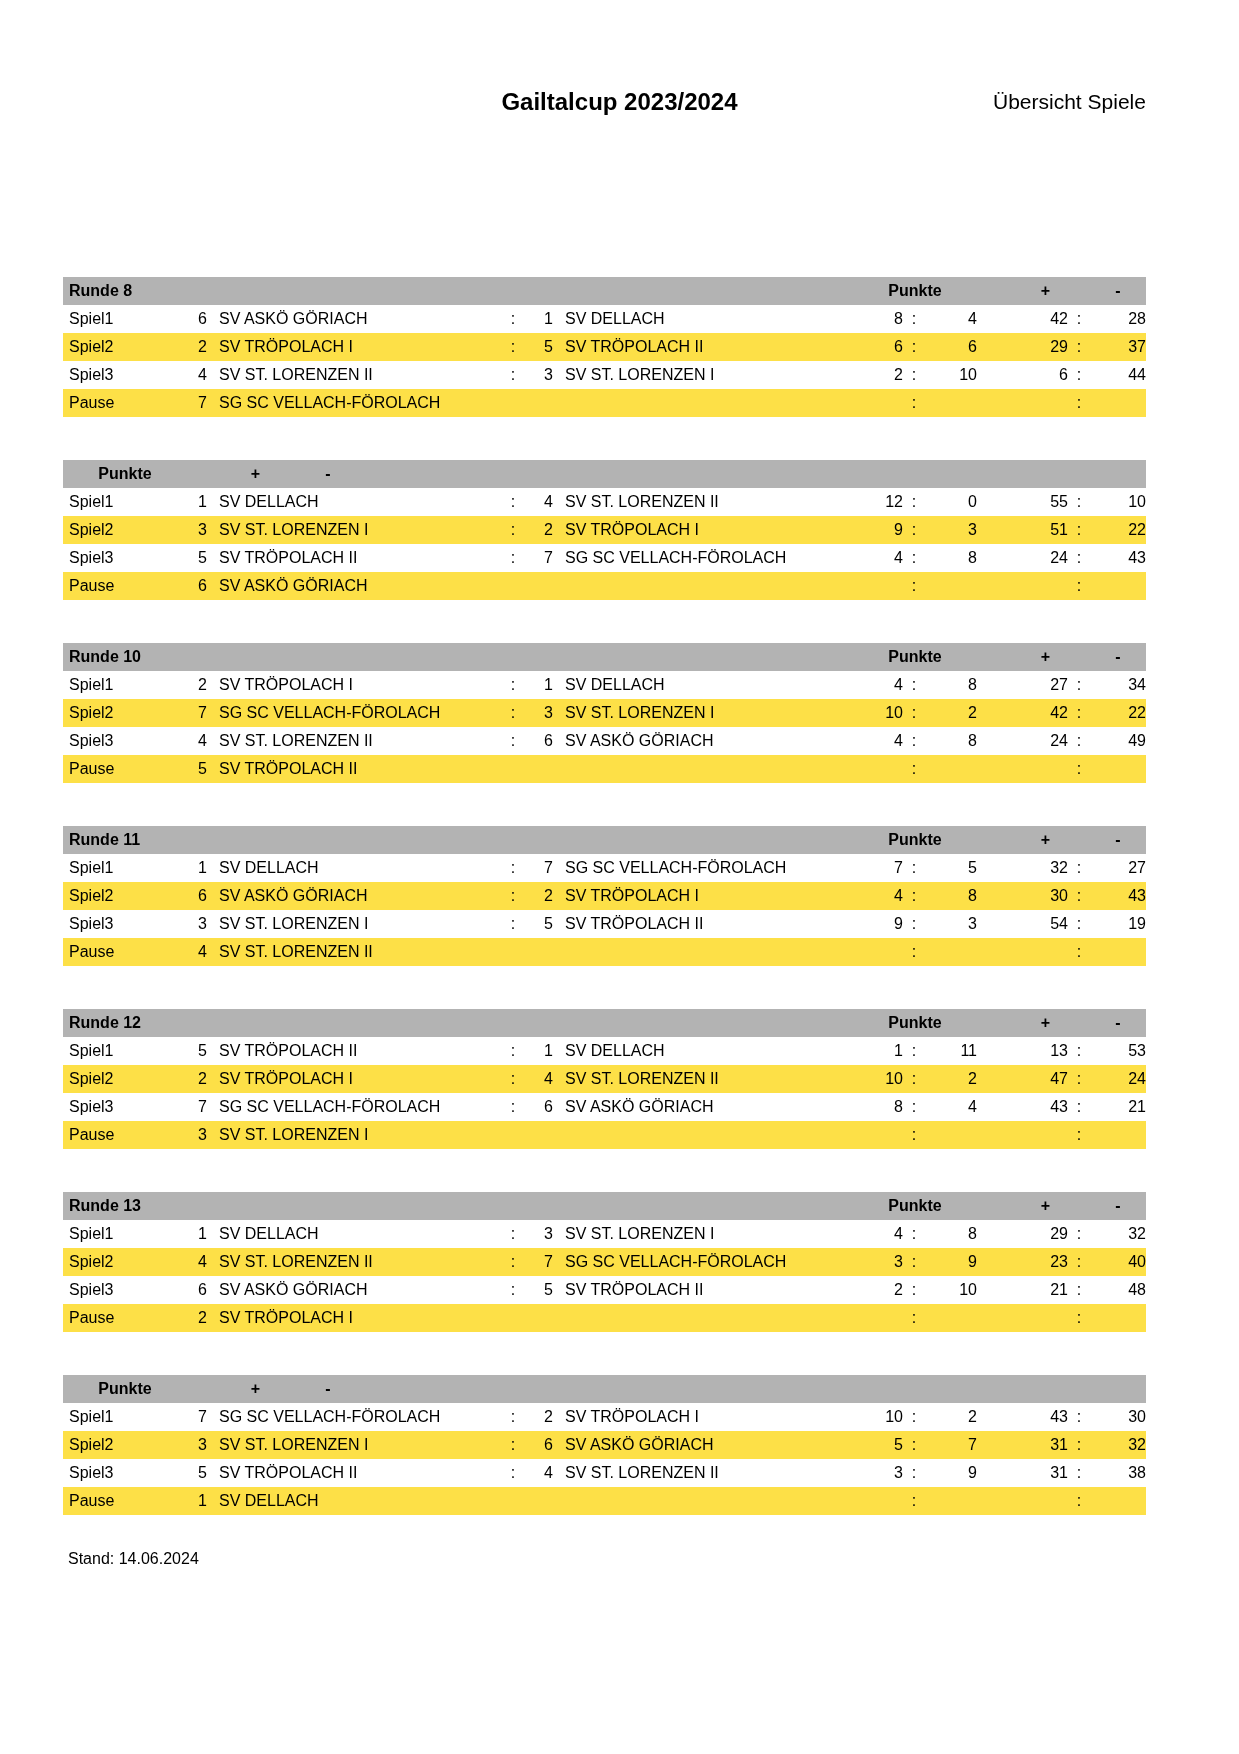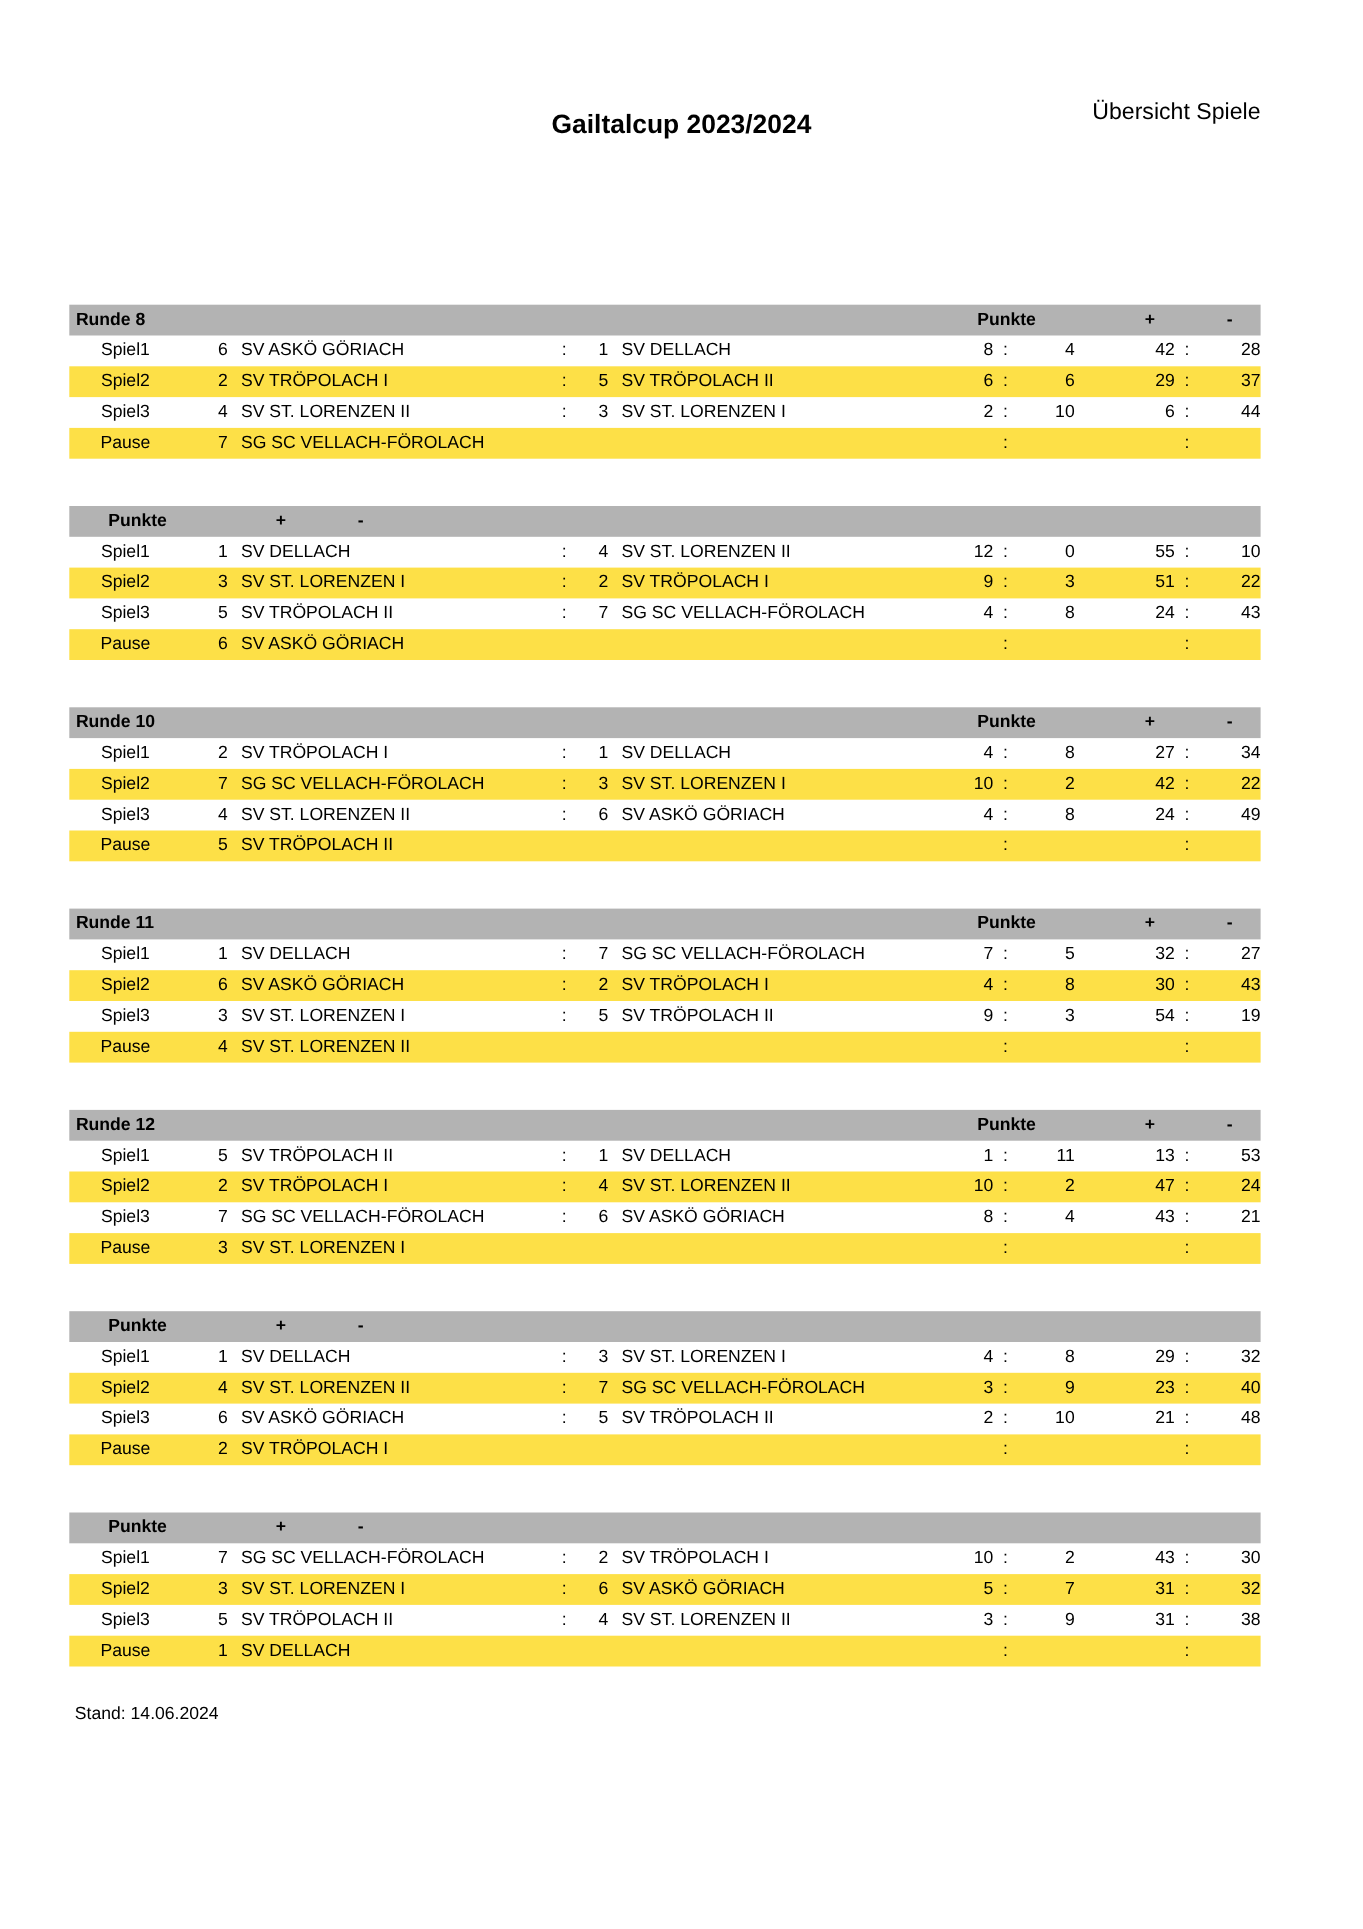--- a/index.html
+++ b/index.html
@@ -1,34 +1,34 @@
 <!DOCTYPE html>
 <html><head>
 <meta charset="utf-8">
 <style>
   html,body{margin:0;padding:0;}
   body{
     width:1239px;height:1754px;position:relative;background:#ffffff;
     font-family:"Liberation Sans",sans-serif;color:#000;
   }
   .title{
-    position:absolute;top:100px;left:0;width:1239px;text-align:center;
+    position:absolute;top:88px;left:0;width:1239px;text-align:center;
     font-size:24px;font-weight:700;
   }
   .subtitle{
     position:absolute;top:90px;left:993px;font-size:21px;font-weight:400;
   }
   #rounds{position:absolute;top:277px;left:63px;width:1083px;}
   .round{margin-bottom:43px;}
   .row{display:flex;height:28px;line-height:28px;font-size:16px;}
   .row > div{box-sizing:border-box;overflow:hidden;white-space:nowrap;}
   .row.head{background:#b3b3b3;font-weight:700;}
   .row.alt{background:#fde047;}
   
-  .c-label{width:96px;padding-left:6px;text-align:center;}
+  .c-label{width:96px;padding-left:6px;}
   .c-hnum{width:48px;text-align:right;}
   .c-hname{width:296px;padding-left:12px;}
   .c-colon{width:20px;text-align:center;}
   .c-anum{width:30px;text-align:right;}
   .c-aname{width:300px;padding-left:12px;}
   .c-p1{width:50px;text-align:right;}
   .c-pcolon{width:22px;text-align:center;}
   .c-p2{width:52px;text-align:right;}
   .c-plus{width:91px;text-align:right;}
   .c-mcolon{width:22px;text-align:center;}
@@ -377,20 +377,21 @@
     <div class="c-pcolon">:</div>
     <div class="c-p2"></div>
     <div class="c-plus"></div>
     <div class="c-mcolon">:</div>
     <div class="c-minus"></div>
   </div>
       </div>
   </section>
     <section class="round">
     <div class="row head">
+      <div class="hc-round">Runde 13</div>
       <div class="hc-punkte">Punkte</div>
       <div class="hc-plus">+</div>
       <div class="hc-mspace"></div>
       <div class="hc-minus">-</div>
     </div>
     <div class="rows">
         <div class="row">
     <div class="c-label">Spiel1</div>
     <div class="c-hnum">1</div>
     <div class="c-hname">SV DELLACH</div>

